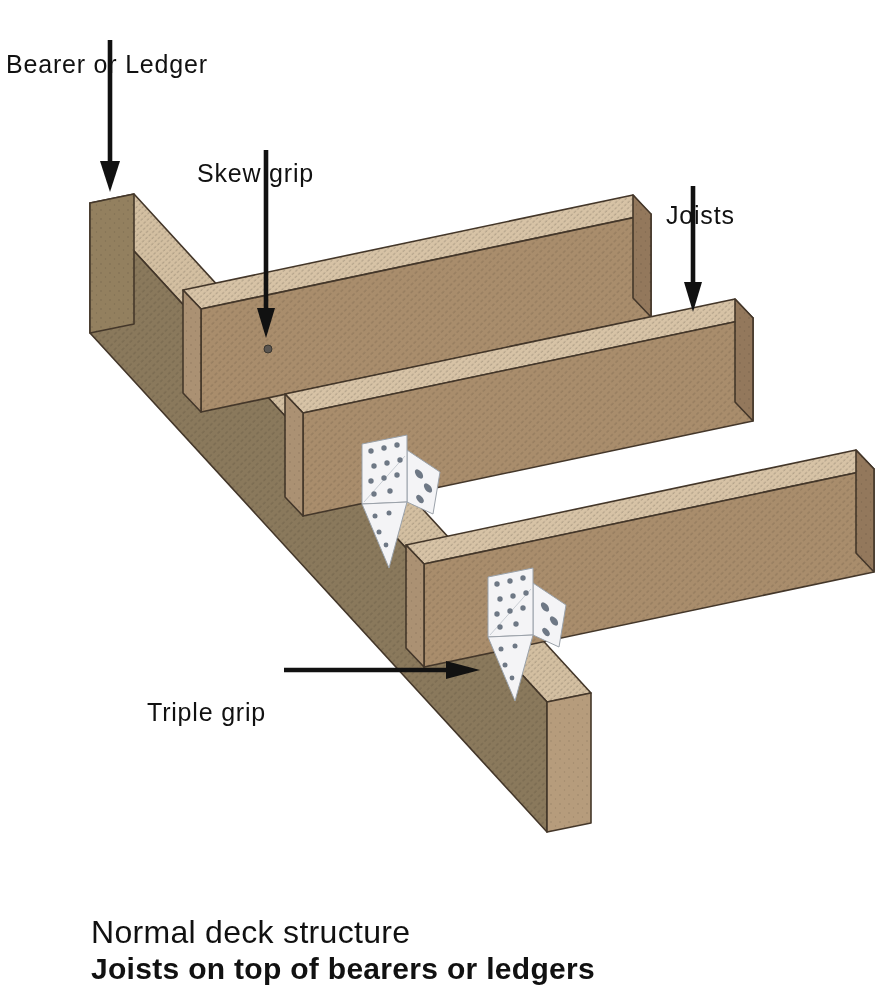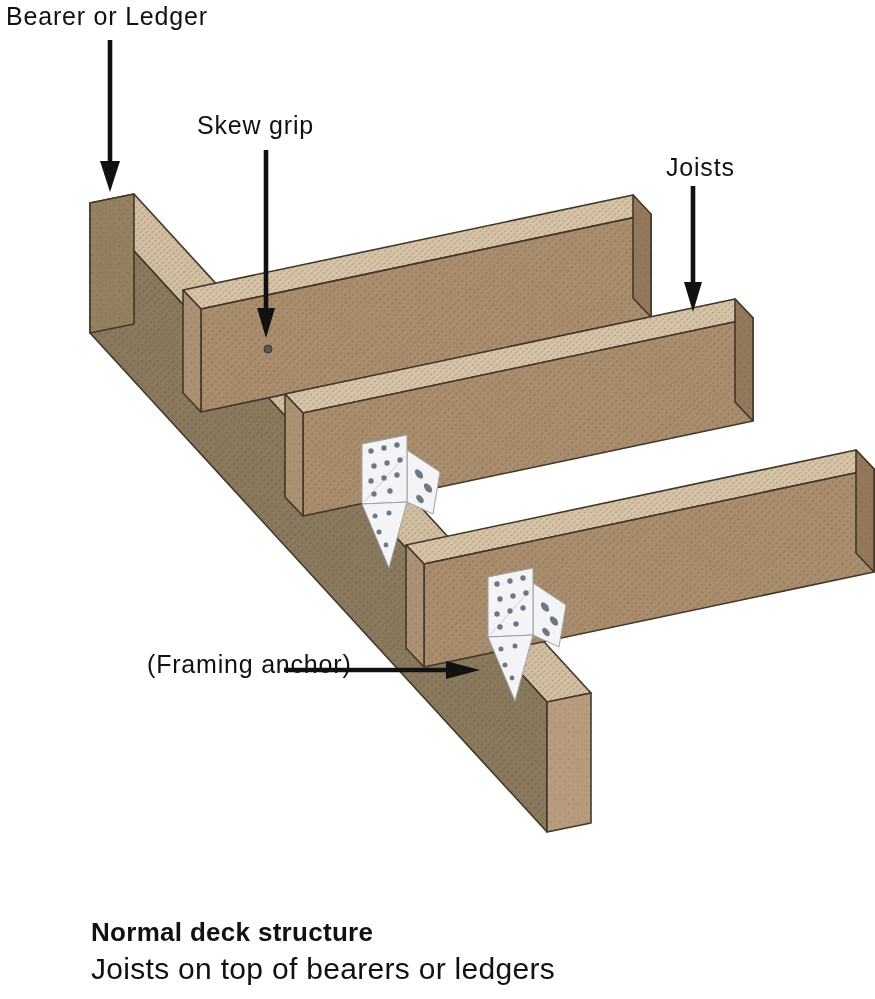--- a/index.html
+++ b/index.html
@@ -1,23 +1,23 @@
 <!DOCTYPE html>
 <html style="--wood-top-joist: #d7c3a6; --wood-front-joist: #a98d6c; --wood-end-left-joist: #ab9173; --wood-end-right-joist: #93785c; --wood-top-bearer: #d3bfa1; --wood-front-bearer: #8a795c; --wood-end-left-bearer: #93805f; --wood-end-right-bearer: #b69c7c; --outline: #44372a; --anchor-plate: #f4f4f6; --anchor-stroke: #9aa1a9; --anchor-hole: #6e7885; --arrow: #111111; --label-text: #111111;"><head>
 <meta charset="utf-8">
 <style>
   html,body{margin:0;padding:0;background:#ffffff;}
   #stage{position:relative;width:875px;height:999px;background:#fff;overflow:hidden;
          font-family:"Liberation Sans",sans-serif;}
   svg{position:absolute;left:0;top:0;}
   .lbl{position:absolute;font-size:25px;line-height:31px;color:var(--label-text,#111);
-       letter-spacing:.8px;white-space:nowrap;}
+       letter-spacing:.8px;white-space:nowrap;margin-top:48px;}
   .caption{position:absolute;left:91px;top:913px;color:var(--label-text,#111);}
-  .cap-title{font-size:26px;line-height:38px;font-weight:700;letter-spacing:.3px;}
-  .cap-sub{font-size:30px;line-height:36px;font-weight:400;letter-spacing:.3px;}
+  .cap-title{font-size:32px;line-height:38px;font-weight:400;letter-spacing:.3px;}
+  .cap-sub{font-size:30px;line-height:36px;font-weight:700;letter-spacing:.3px;}
   
   .face{stroke:var(--outline,#44372a);stroke-width:1.6;stroke-linejoin:round;}
   .j-top{fill:var(--wood-top-joist,#d7c3a6);}
   .j-front{fill:var(--wood-front-joist,#a98d6c);}
   .j-endl{fill:var(--wood-end-left-joist,#ab9173);}
   .j-endr{fill:var(--wood-end-right-joist,#93785c);}
   .b-top{fill:var(--wood-top-bearer,#d3bfa1);}
   .b-front{fill:var(--wood-front-bearer,#8a795c);}
   .b-endl{fill:var(--wood-end-left-bearer,#93805f);}
   .b-endr{fill:var(--wood-end-right-bearer,#b69c7c);}
@@ -163,21 +163,21 @@
     </g>
   </svg>
 
   <div class="lbl" style="left:6px;top:1px">Bearer or Ledger</div>
 
   <div class="lbl" style="left:197px;top:110px">Skew grip</div>
 
   <div class="lbl" style="left:666px;top:152px">Joists</div>
 
   <div class="lbl" style="left:147px;top:649px">
-    <div>(Framing anchor)</div>
+    <div>Triple grip</div>
   </div>
 
   <div class="caption">
     <div class="cap-title">Normal deck structure</div>
     <div class="cap-sub">Joists on top of bearers or ledgers</div>
   </div>
 
 </div>
 
 </body></html>

